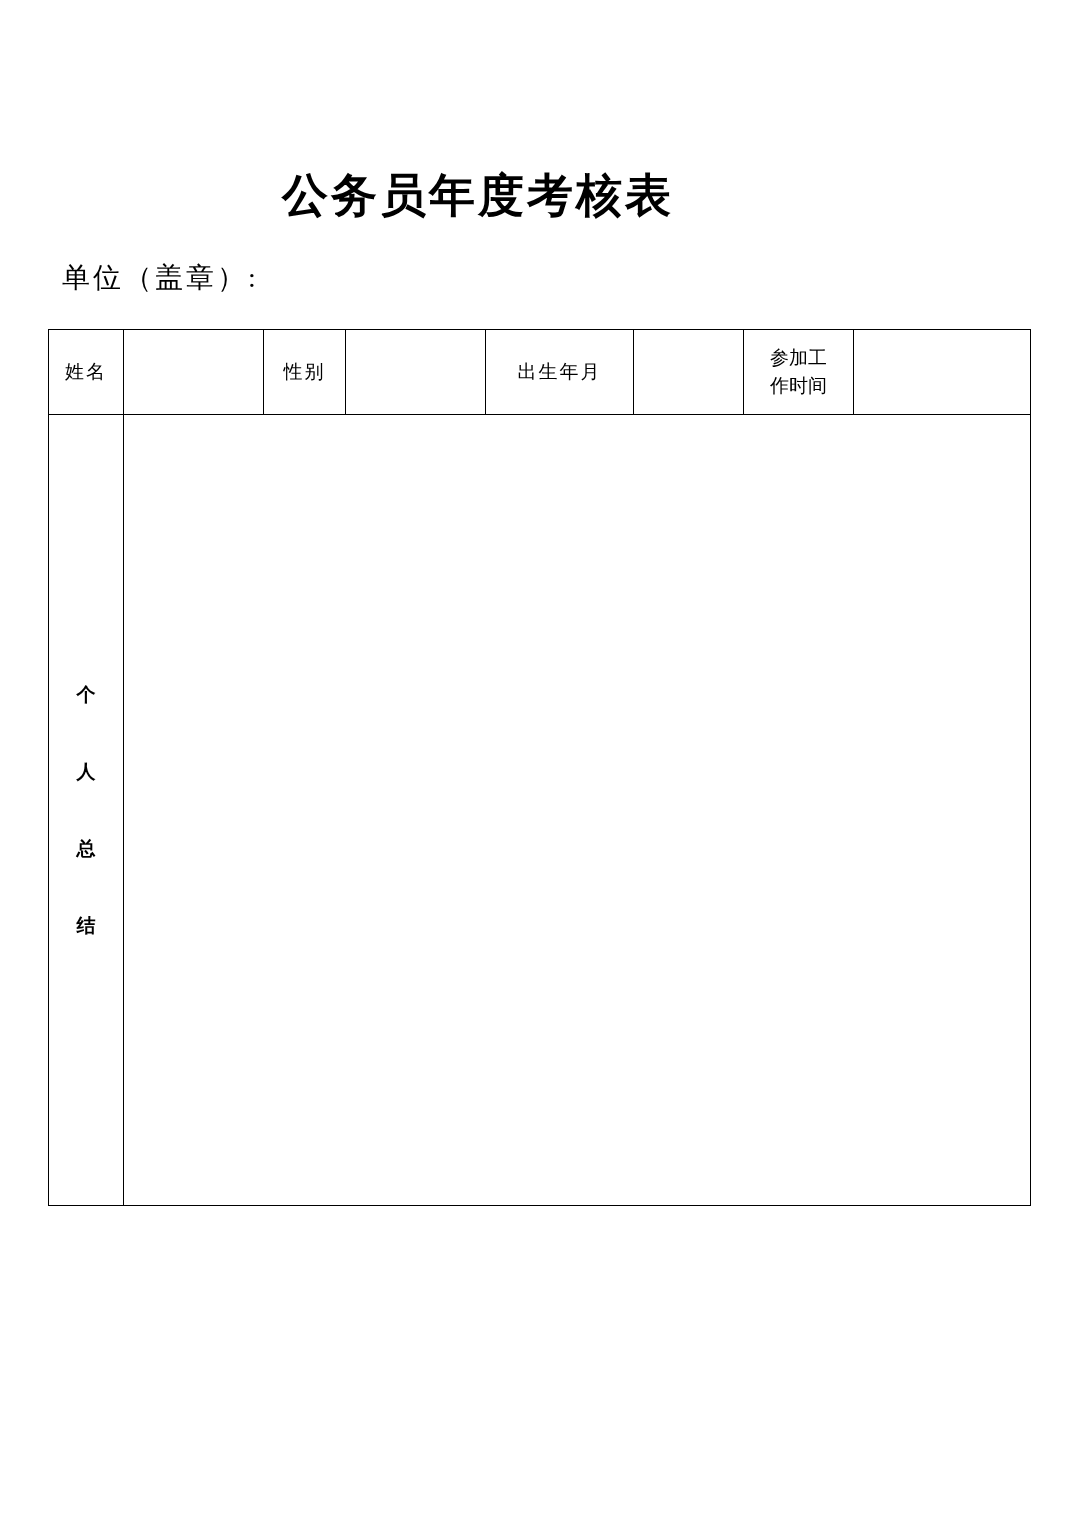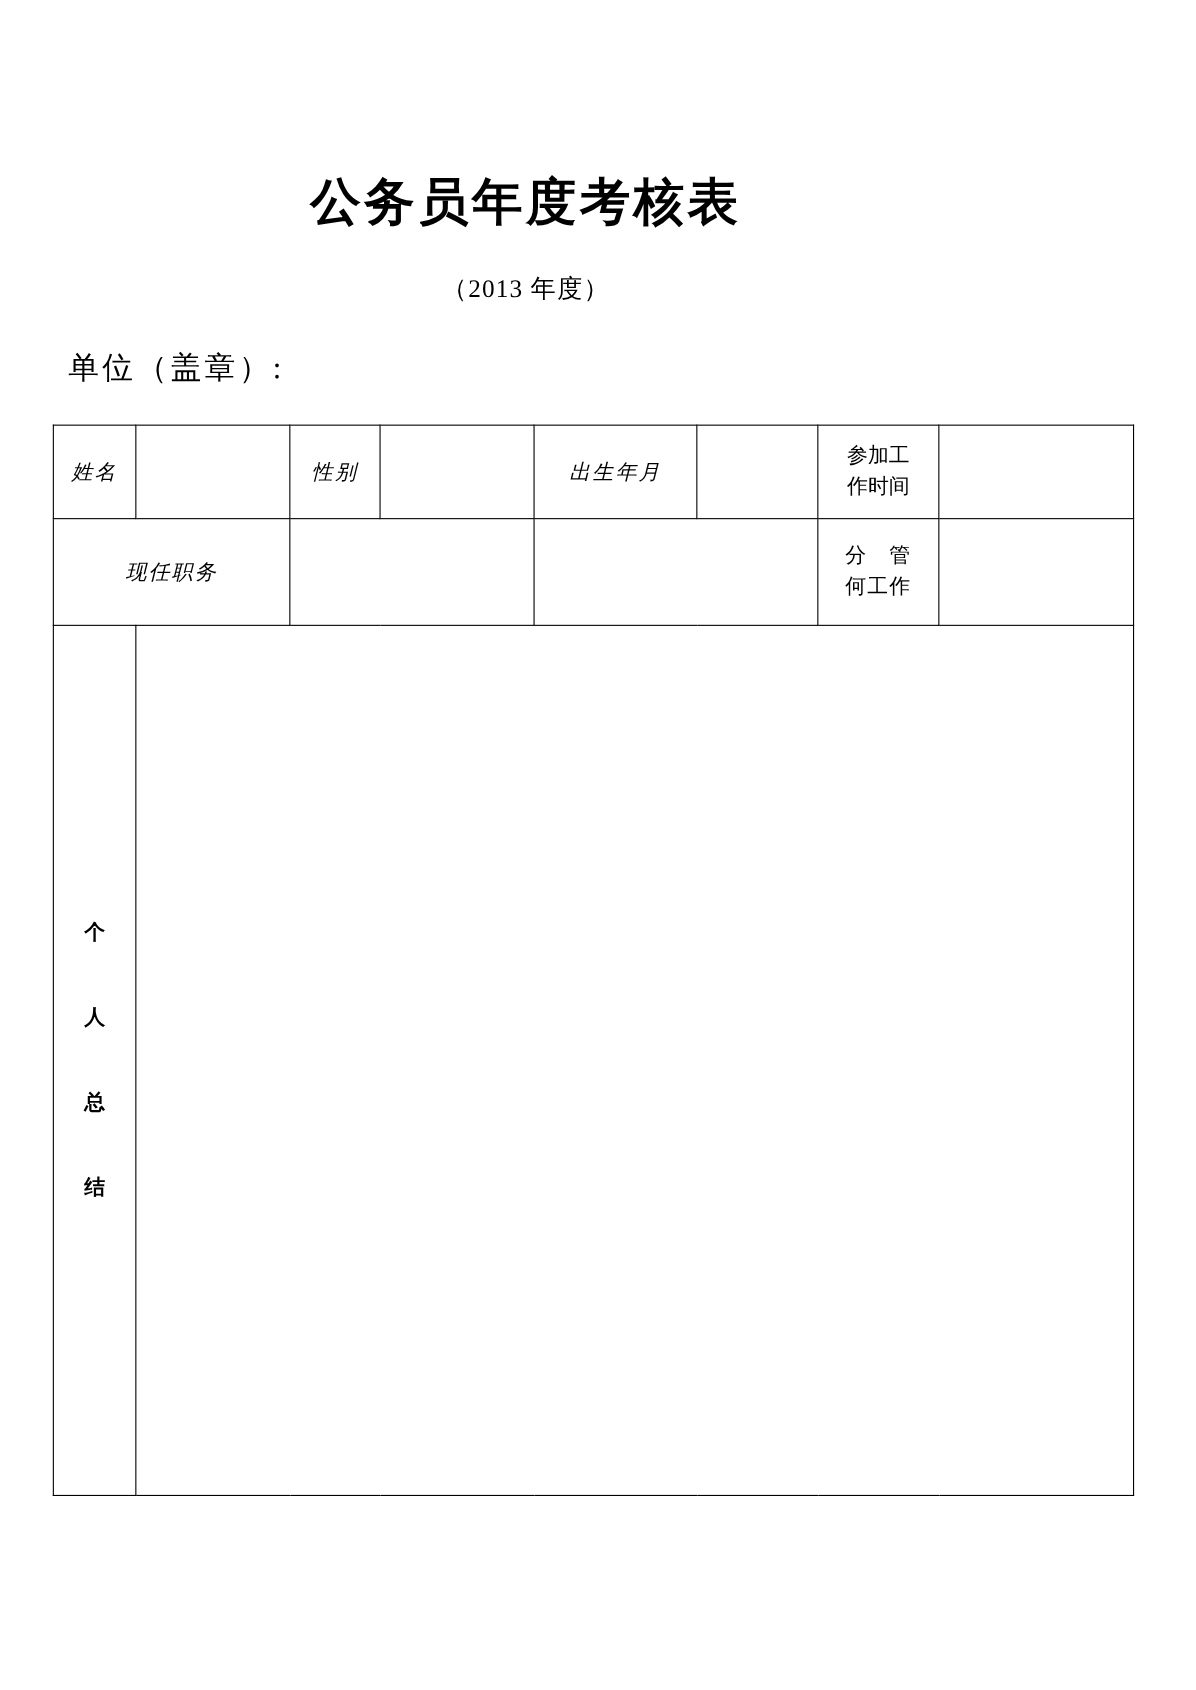--- a/index.html
+++ b/index.html
@@ -12,21 +12,21 @@
     height: 1536px;
     font-family: "Liberation Serif", "DejaVu Serif", serif;
     color: #000000;
     position: relative;
     overflow: hidden;
   }
   .page {
     width: 956px;
     height: 1536px;
     box-sizing: border-box;
-    padding: 0 48px;
+    padding: 12px 48px;
     position: relative;
   }
   .doc-title {
     text-align: center;
     font-family: "DejaVu Sans", "Liberation Sans", sans-serif;
     font-weight: bold;
     font-size: 46px;
     letter-spacing: 3px;
     margin: 0;
     padding-top: 158px;
@@ -57,21 +57,20 @@
     font-size: 19px;
     text-align: center;
     vertical-align: middle;
     padding: 0;
   }
   .r1 td { height: 84px; }
   .r2 td { height: 96px; }
   .label-cell {
     letter-spacing: 2px;
     white-space: nowrap;
-    font-style: italic;
   }
   .two-line {
     line-height: 1.45;
     font-size: 19px;
   }
   .spread {
     letter-spacing: 1px;
   }
   .vertical-label {
     font-family: "DejaVu Sans", "Liberation Sans", sans-serif;
@@ -85,21 +84,20 @@
   }
   .big-cell { height: 790px; }
   .blank { }
 </style>
 </head>
 <body>
 
 <div class="page">
 
   <h1 class="doc-title">公务员年度考核表</h1>
-  <div class="doc-subtitle">（2013 年度）</div>
   <div class="unit-line">单位（盖章）:</div>
 
   <table class="form">
     <colgroup>
       <col style="width:75px">
       <col style="width:140px">
       <col style="width:82px">
       <col style="width:140px">
       <col style="width:148px">
       <col style="width:110px">
@@ -115,30 +113,20 @@
       <td class="blank"></td>
       <td class="label-cell">出生年月</td>
       <td class="blank"></td>
       <td class="two-line">
         <div>参加工</div>
         <div>作时间</div>
       </td>
       <td class="blank"></td>
     </tr>
 
-    <tr class="r2">
-      <td class="label-cell" colspan="2">现任职务</td>
-      <td class="blank" colspan="2"></td>
-      <td class="blank" colspan="2"></td>
-      <td class="two-line spread">
-        <div>分　管</div>
-        <div>何工作</div>
-      </td>
-      <td class="blank"></td>
-    </tr>
 
     <tr>
       <td class="big-cell vertical-label">
         <span>个</span>
         <span>人</span>
         <span>总</span>
         <span>结</span>
       </td>
       <td class="big-cell blank" colspan="7"></td>
     </tr>

